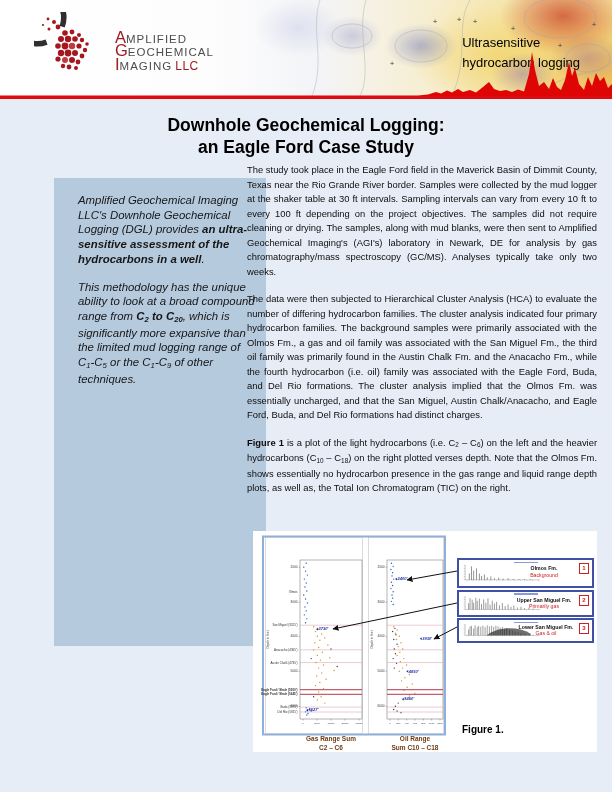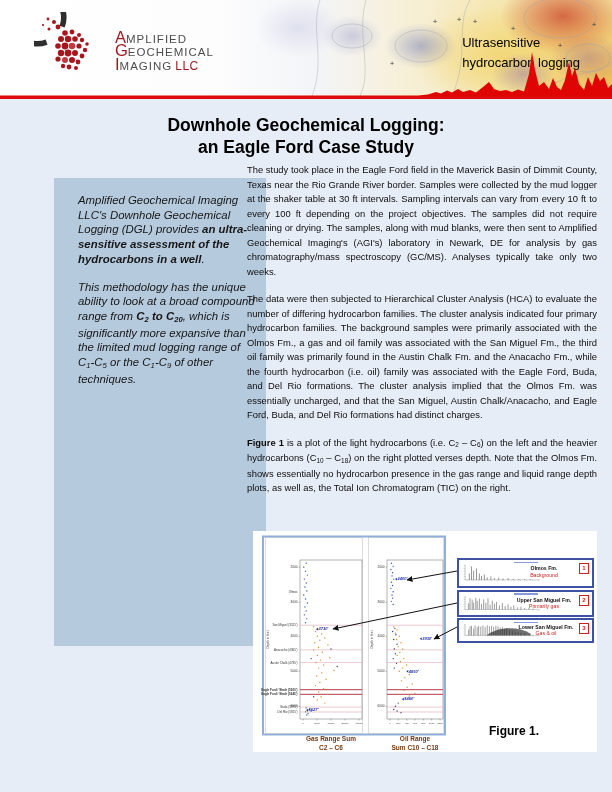--- a/index.html
+++ b/index.html
@@ -56,21 +56,21 @@
   .c1{top:27px;height:30px;}
   .c2{top:58.5px;height:27px;}
   .c3{top:87px;height:24.5px;}
   .callout-chart{position:absolute;left:1px;top:2px;width:82px;height:calc(100% - 4px);}
   .callout-labels{position:absolute;right:15px;top:5px;width:66px;text-align:center;line-height:6.8px;}
   .c3 .callout-labels{top:3.5px;right:13px;}
   .callout-title{font-size:5.2px;font-weight:bold;color:#111;}
   .callout-sub{font-size:5.2px;color:#cc2222;}
   .callout-num{position:absolute;right:3px;top:3px;width:8px;height:9px;border:1px solid #cc2222;
            color:#cc2222;font-size:6px;line-height:9px;text-align:center;font-weight:bold;background:#fff;}
-  .figure-caption{position:absolute;left:209px;top:193px;font-size:12px;font-weight:bold;color:#000;margin-left:27px;}
+  .figure-caption{position:absolute;left:209px;top:193px;font-size:10px;font-weight:bold;color:#000;}
 </style>
 </head>
 <body>
 
 <div class="page">
 
   <div class="header">
     <svg class="map-overlay" width="612" height="96">
       <g fill="none" stroke="#98a0aa" stroke-width="0.7" opacity="0.55">
         <path d="M320,0 C310,30 326,60 312,96"></path>

